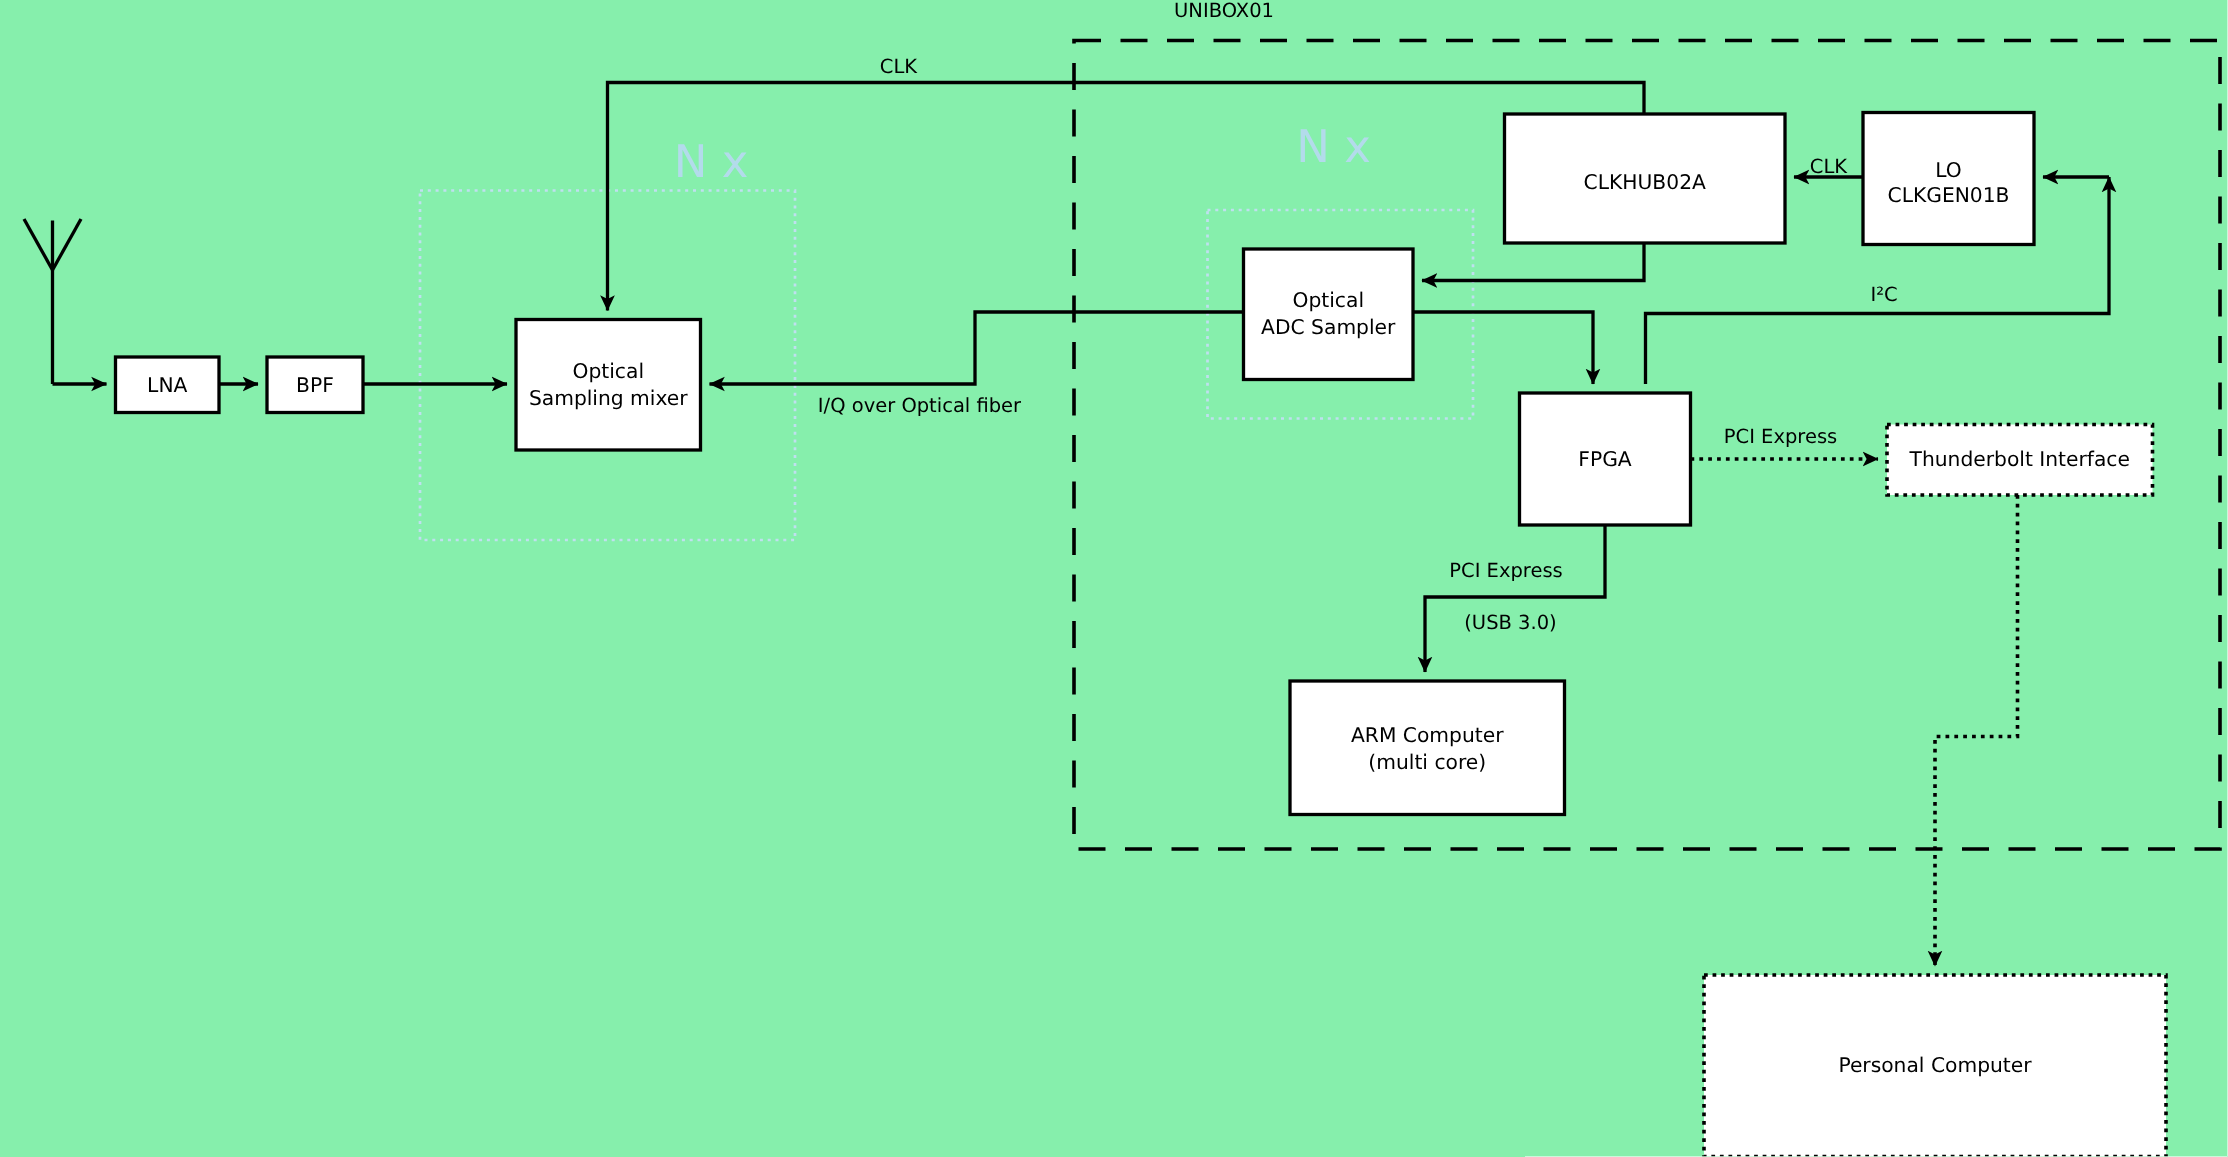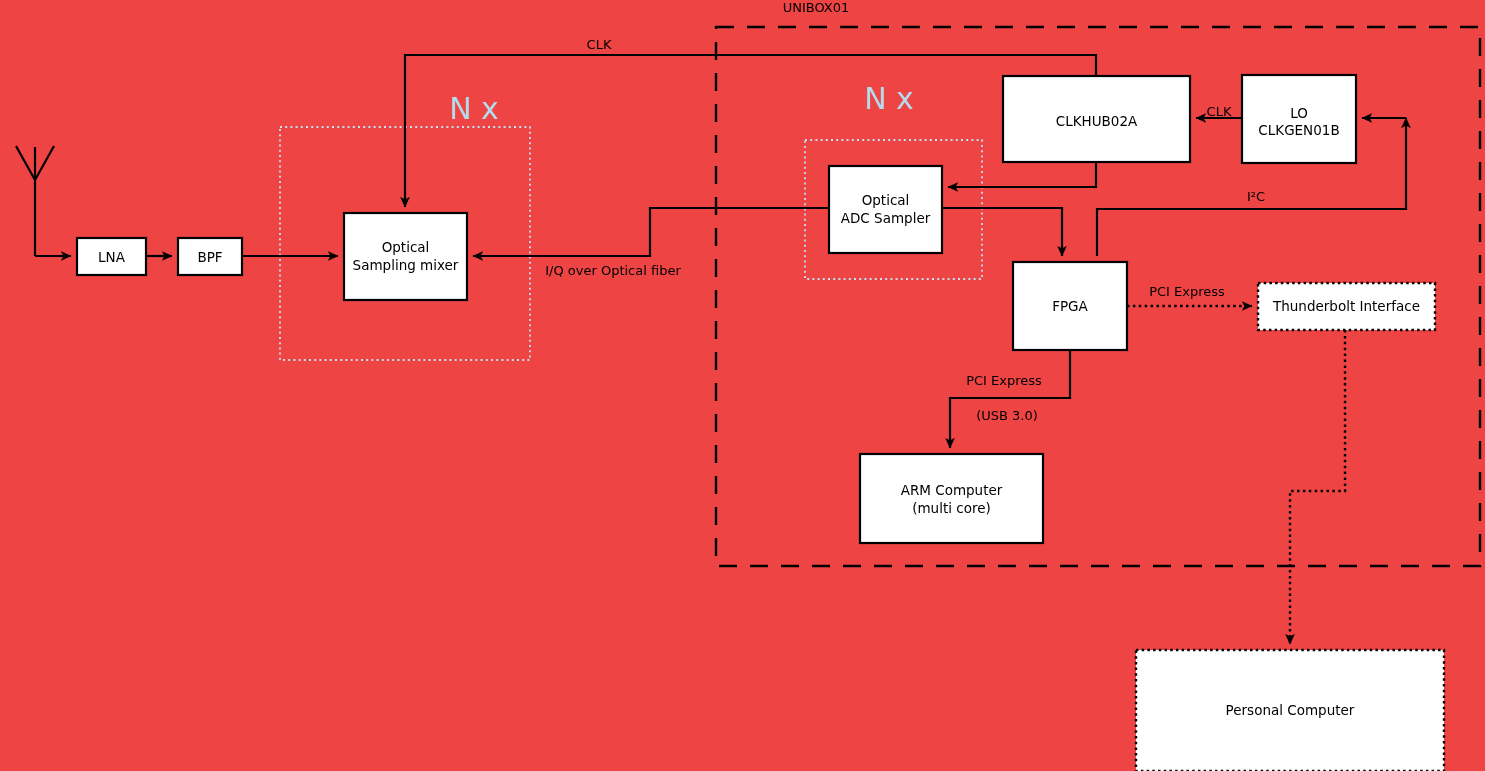--- a/index.html
+++ b/index.html
@@ -1,18 +1,18 @@
 <!DOCTYPE html>
 <html><head>
 <meta charset="utf-8">
 <style>
   html,body{margin:0;padding:0;background:#ffffff;}
   body{width:1485px;height:771px;overflow:hidden;
        font-family:"DejaVu Sans","Liberation Sans",sans-serif;}
-  #stage{position:relative;width:1485px;height:771px;background:#ef4444;}
+  #stage{position:relative;width:1485px;height:771px;background:#86efac;}
   svg#diagram{position:absolute;top:0;left:0;width:1485px;height:771px;}
   .blk{fill:#ffffff;stroke:#000000;stroke-width:2.2;}
   .blk-dot{fill:#ffffff;stroke:#000000;stroke-width:2.4;
            stroke-dasharray:2.5 3.2;stroke-linecap:butt;}
   .grp-dot{fill:none;stroke:#bfe0ef;stroke-width:1.8;
            stroke-dasharray:2 3.2;stroke-linecap:butt;}
   .unibox{fill:none;stroke:#000000;stroke-width:2.4;
           stroke-dasharray:18 13;stroke-linecap:butt;}
   .wire{fill:none;stroke:#000000;stroke-width:2.2;
         stroke-linecap:butt;stroke-linejoin:miter;}

